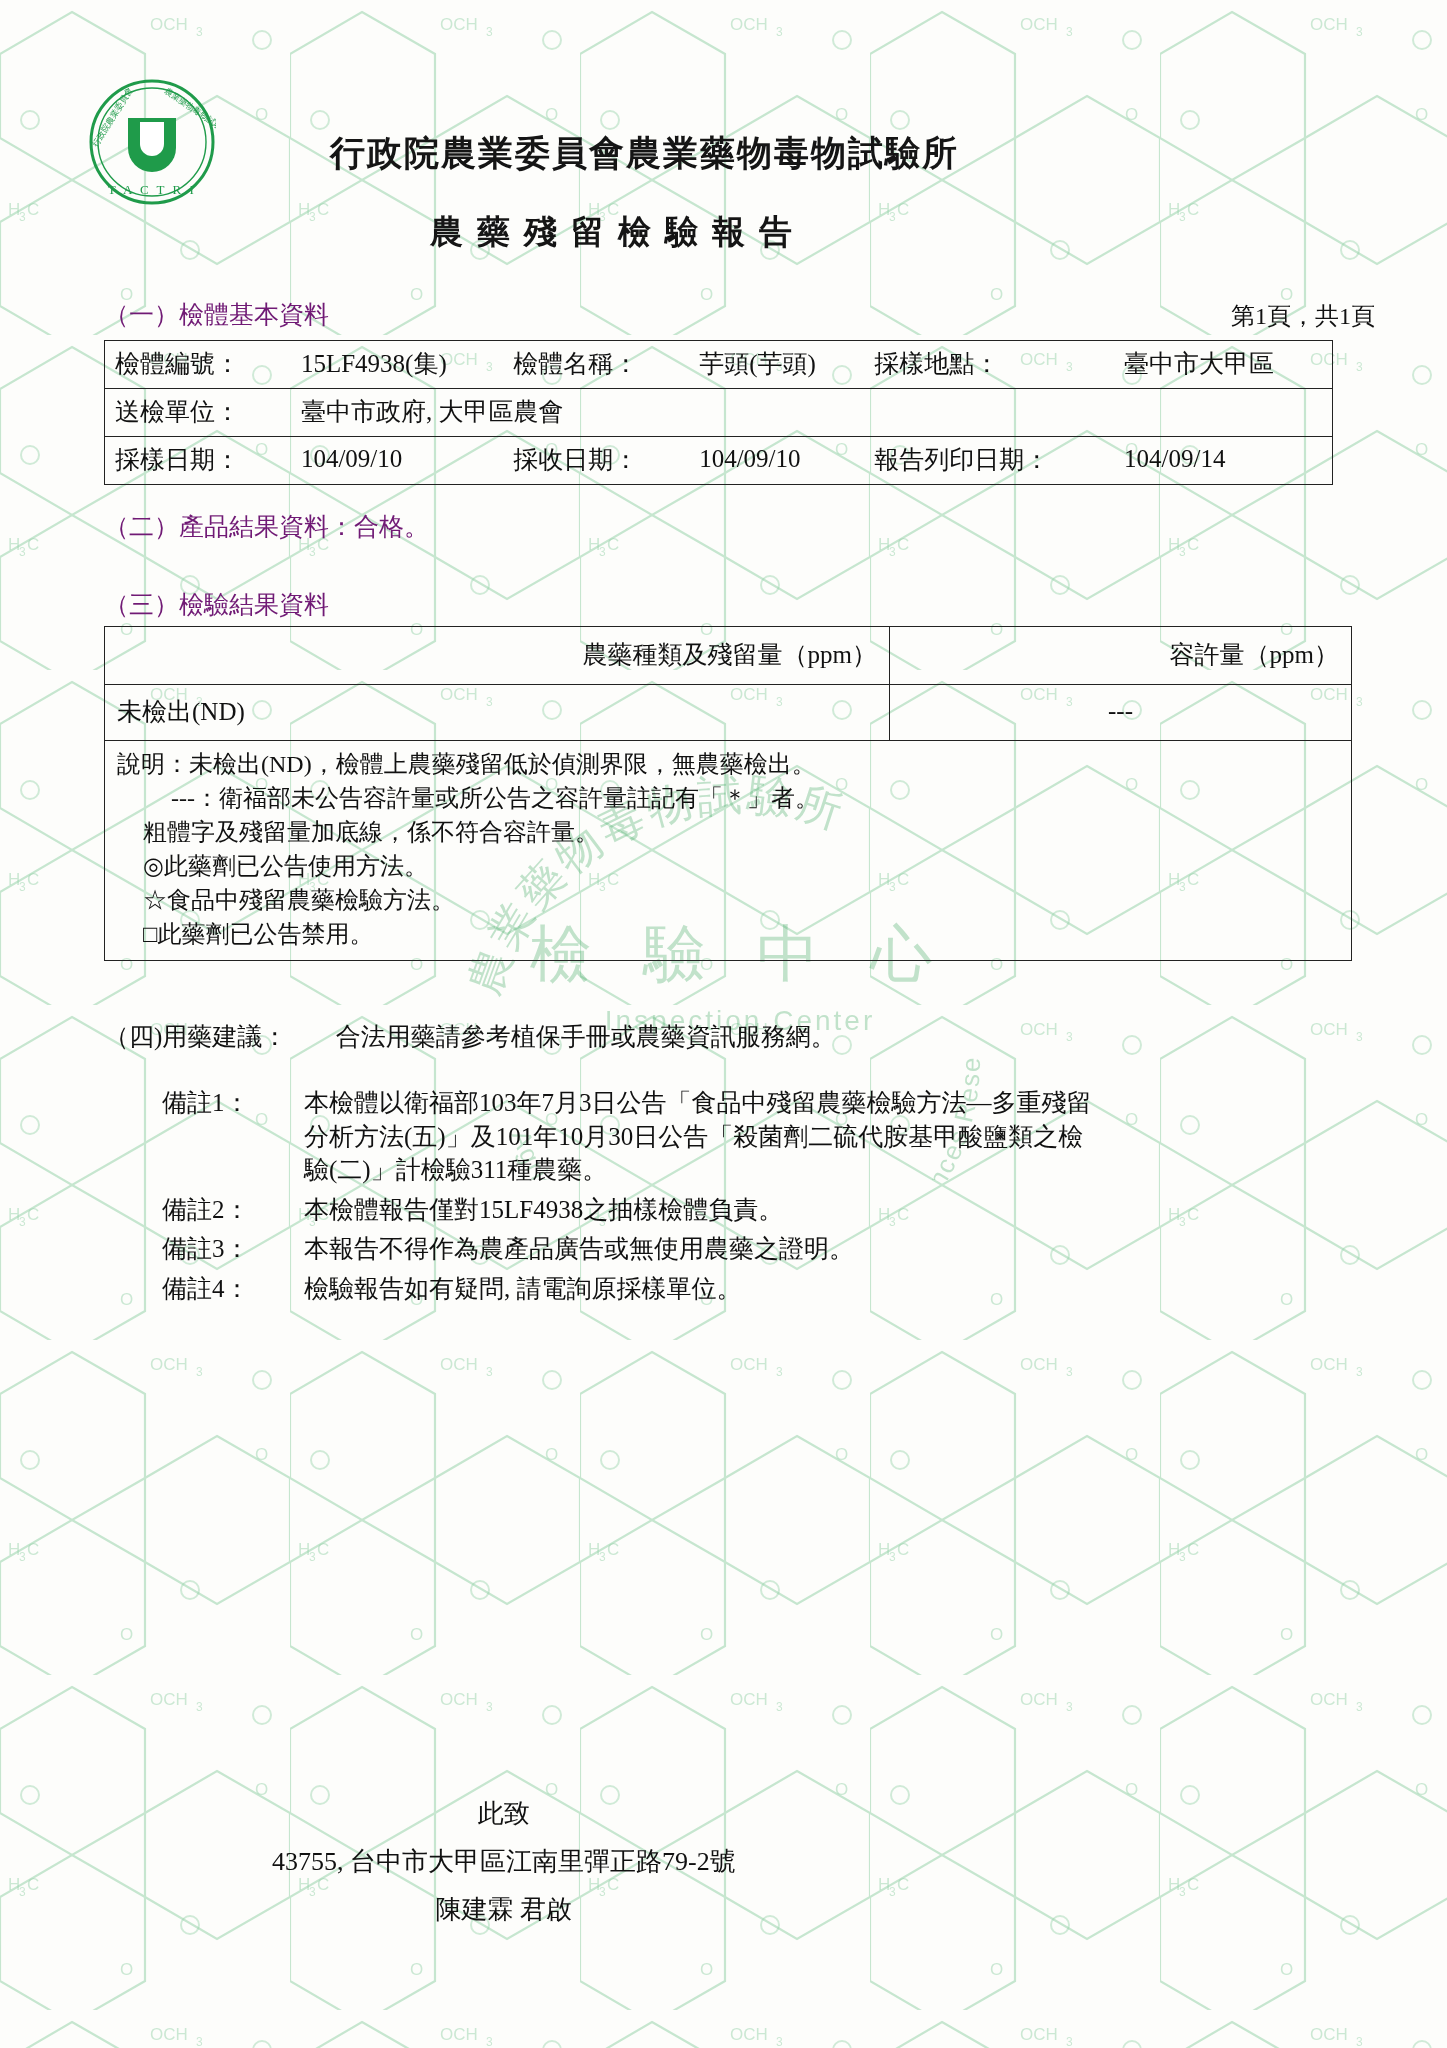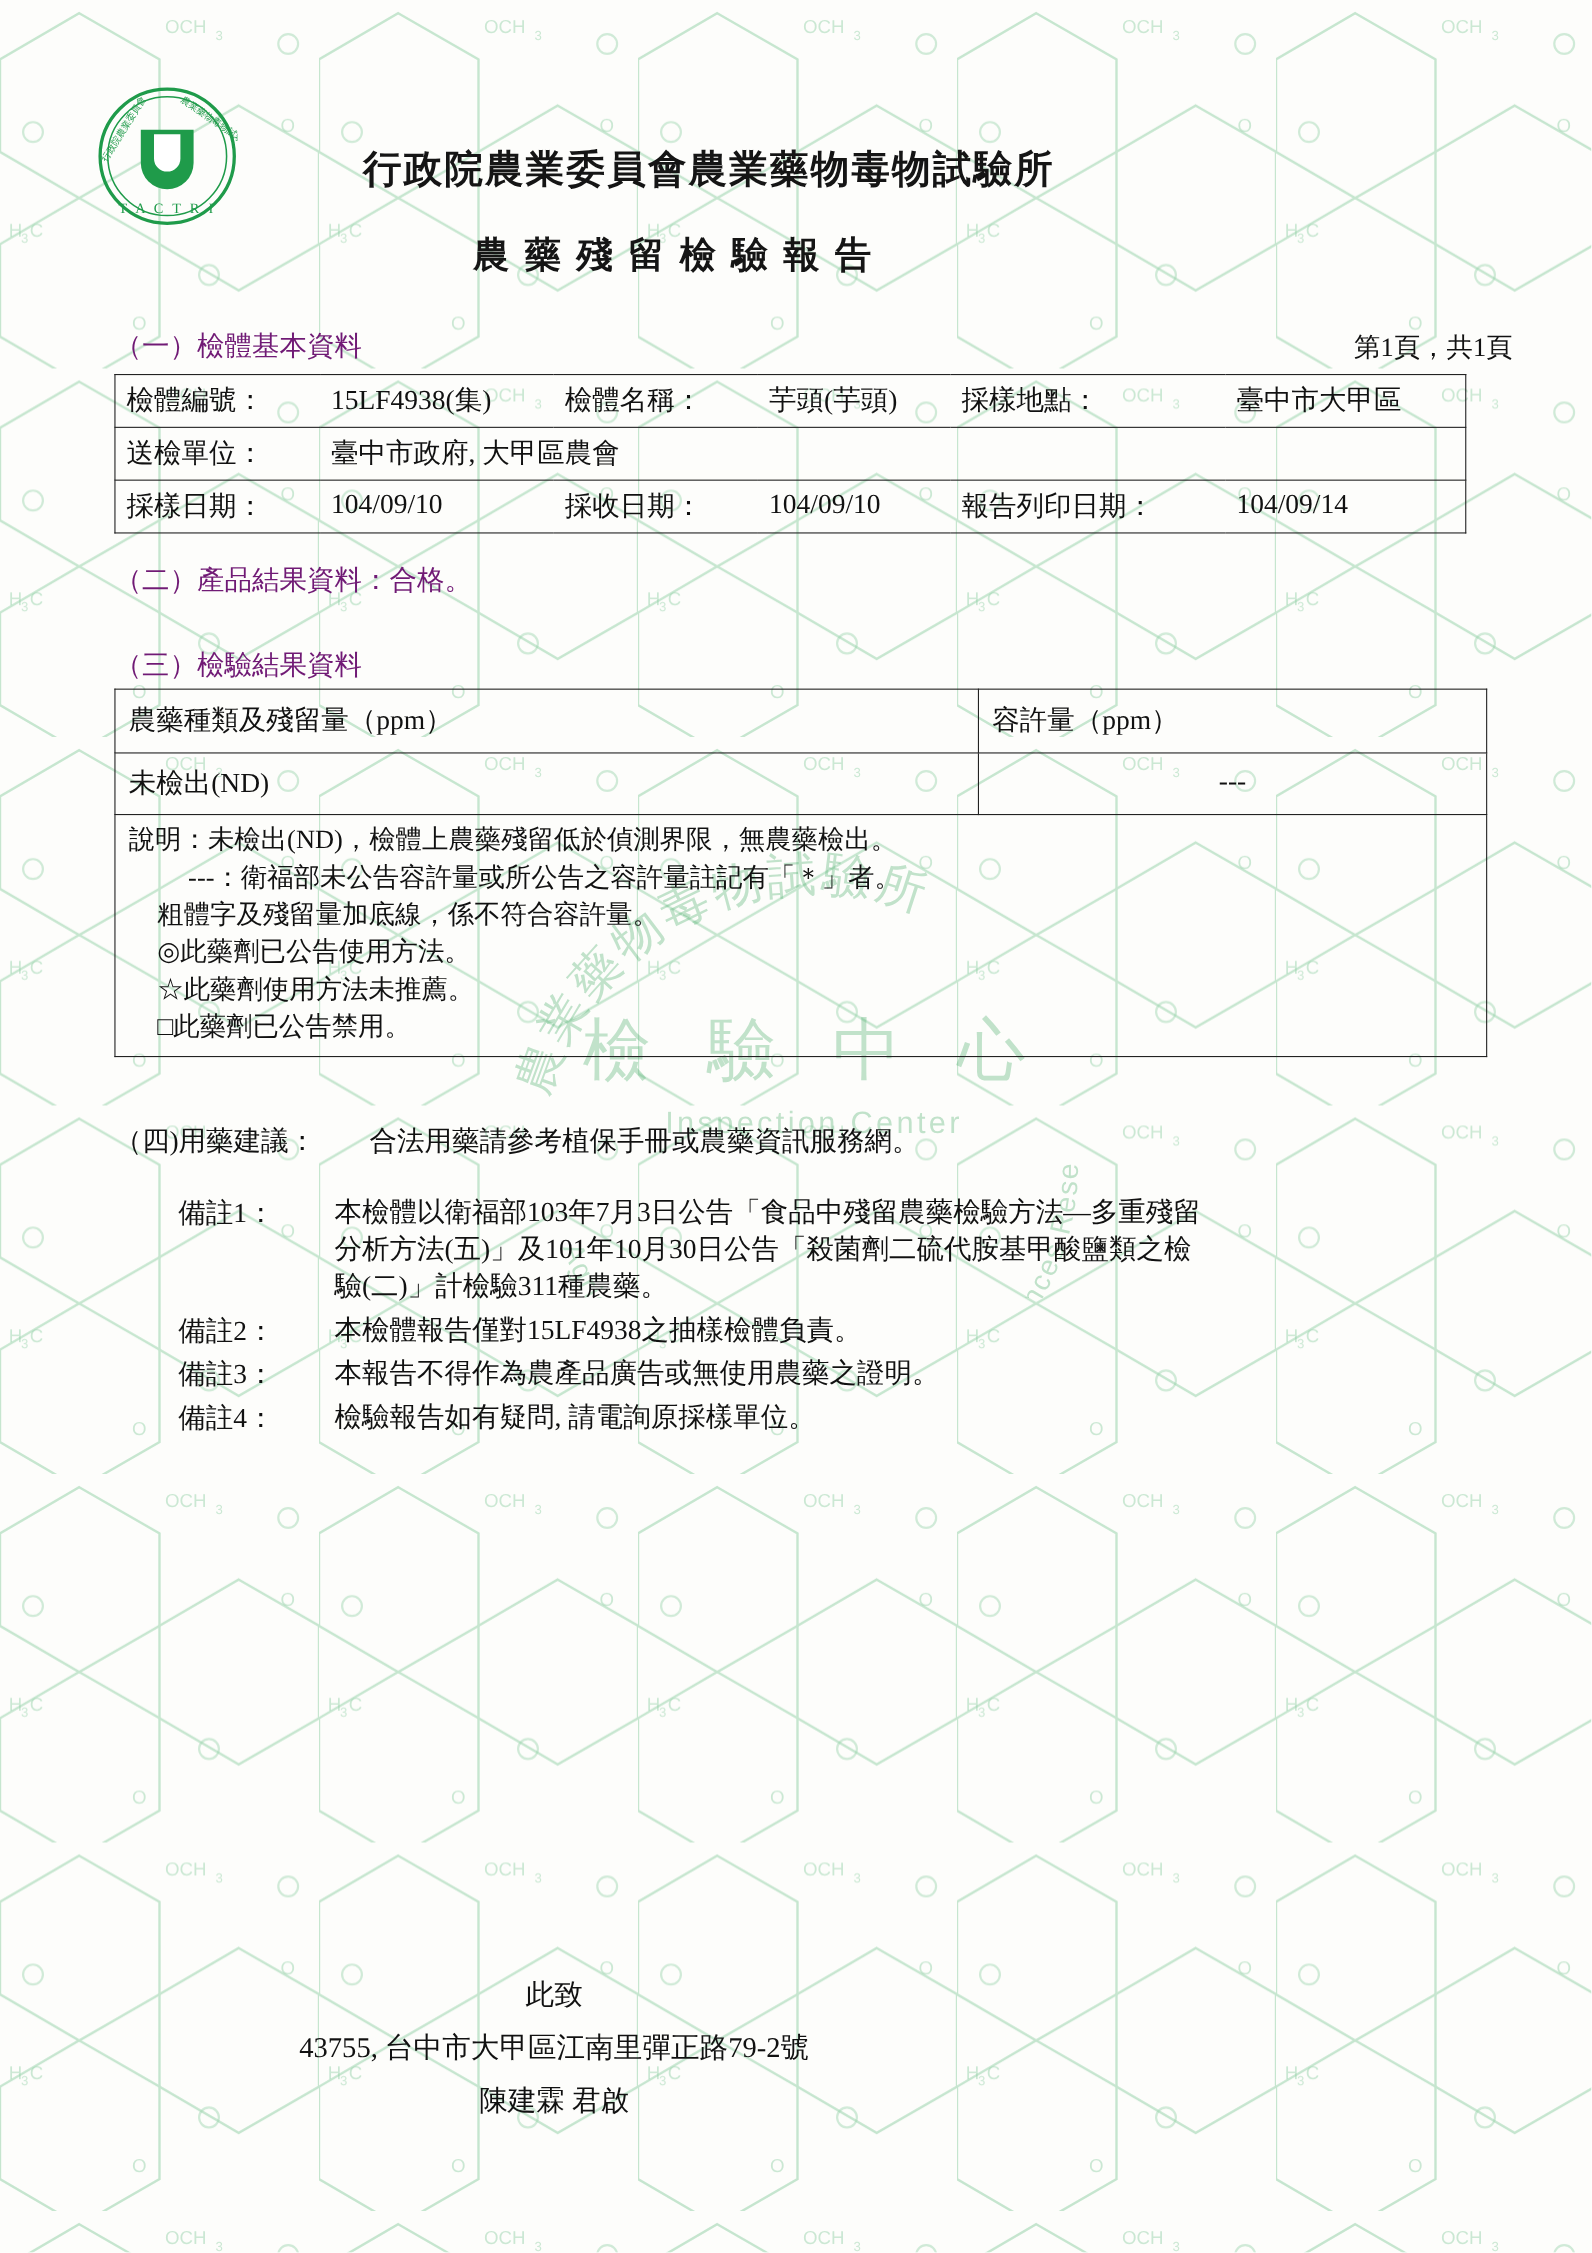--- a/index.html
+++ b/index.html
@@ -110,21 +110,21 @@
     top: 598px;
     width: 1248px;
     border-collapse: collapse;
     font-size: 25px;
   }
   table.result td {
     border: 1.6px solid #222;
     padding: 6px 12px 9px 12px;
   }
   td.res-head {
-    text-align: left;
+    text-align: right;
     height: 42px;
   }
   td.res-val-left {
     padding-left: 60px;
     height: 40px;
   }
   td.res-val-right {
     text-align: center;
     height: 40px;
   }
@@ -289,21 +289,21 @@
       <tr>
         <td class="res-val-left">未檢出(ND)</td>
         <td class="res-val-right">---</td>
       </tr>
       <tr>
         <td class="notes" colspan="2">
           <div class="notes-line">說明：未檢出(ND)，檢體上農藥殘留低於偵測界限，無農藥檢出。</div>
           <div class="notes-line notes-indent">---：衛福部未公告容許量或所公告之容許量註記有「＊」者。</div>
           <div class="notes-line notes-indent2">粗體字及殘留量加底線，係不符合容許量。</div>
           <div class="notes-line notes-indent2">◎此藥劑已公告使用方法。</div>
-          <div class="notes-line notes-indent2">☆此藥劑使用方法未推薦。</div>
+          <div class="notes-line notes-indent2">☆食品中殘留農藥檢驗方法。</div>
           <div class="notes-line notes-indent2">□此藥劑已公告禁用。</div>
         </td>
       </tr>
     </tbody>
       </table>
 
     <div class="advice">
       <span>（四)用藥建議：</span>
       <span style="display:inline-block;width:36px;"></span>
       <span>合法用藥請參考植保手冊或農藥資訊服務網。</span>

